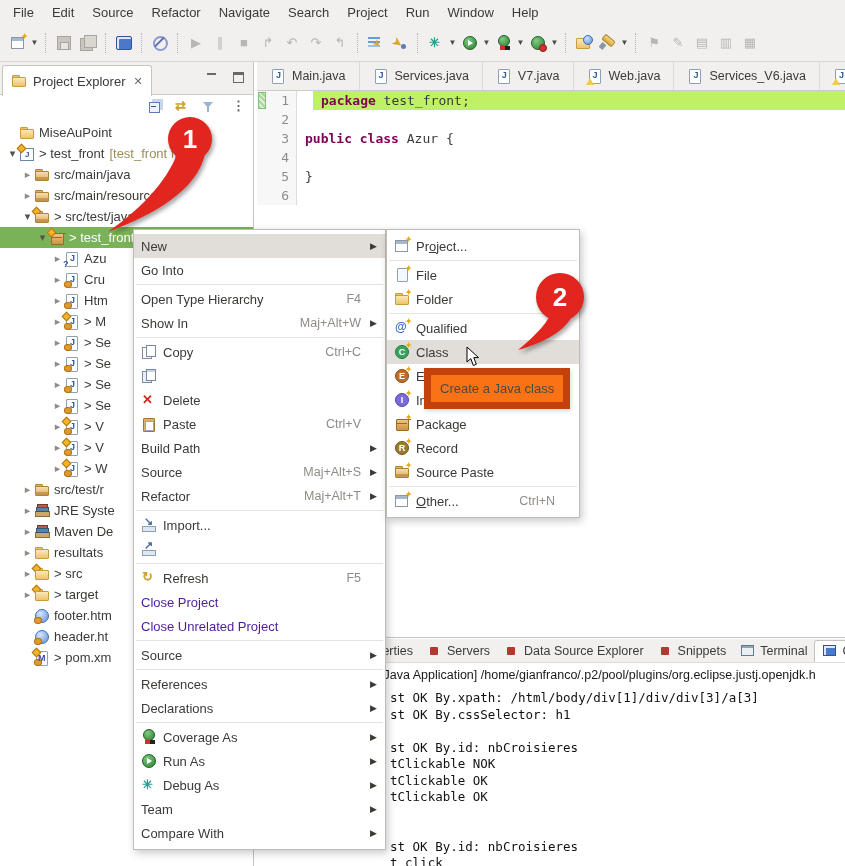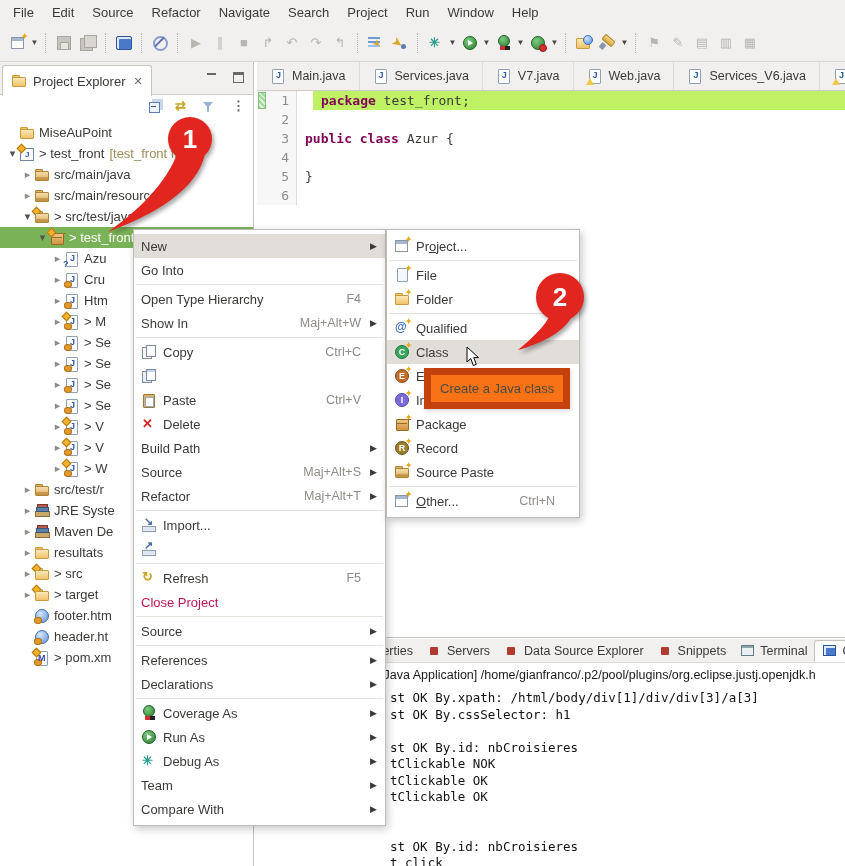--- a/index.html
+++ b/index.html
@@ -129,21 +129,21 @@
   .ctab{display:flex;align-items:center;gap:4px;padding:2px 7px;font-size:12.5px;color:#3c3a37;white-space:nowrap;}
   .ctab.active{background:#fff;border:1px solid #c5c1bd;border-bottom:1px solid #fff;border-radius:3px 3px 0 0;}
   .cheader{position:absolute;left:123px;top:30px;font-size:12.5px;color:#1a1a1a;white-space:nowrap;overflow:hidden;width:465px;}
   .cbody{position:absolute;left:133px;top:52px;font-family:"DejaVu Sans Mono",monospace;font-size:12.5px;line-height:16.5px;color:#111;white-space:pre;}
   
   .menu{background:#fff;border:1px solid #bfbbb7;box-shadow:2px 3px 8px rgba(0,0,0,.22);padding:4px 0;box-sizing:border-box;z-index:40;}
   .ctx{left:133px;top:229px;width:253px;}
   .sub{left:386px;top:229px;width:194px;z-index:41;}
   .mi{height:24px;display:flex;align-items:center;padding:0 8px 0 7px;font-size:13px;color:#3c3a37;}
   .mi.hl{background:#e1ddd9;}
-  .mi.dis{color:#be185d;}
+  .mi.dis{color:#4c1d95;}
   .mi .ic{margin-right:6px;}
   .mi-label{flex:1;white-space:nowrap;overflow:hidden;}
   .mi-accel{color:#8f8b86;margin-left:16px;font-size:12.5px;}
   .mi-arrow{width:8px;margin-left:8px;font-size:9px;color:#3c3a37;text-align:right;}
   .menu-sep{height:1px;background:#e6e3df;margin:2px 2px;}
   
   .tooltip{left:424px;top:368px;height:27px;background:#f97316;border:7px solid #c2410c;color:#4c4a40;font-size:13px;display:flex;align-items:center;padding:0 9px;z-index:45;box-shadow:1px 2px 4px rgba(0,0,0,.15);}
   .badge{z-index:50;filter:drop-shadow(2px 3px 2px rgba(0,0,0,.35));}
   .cursor{z-index:60;}
 </style>
@@ -598,31 +598,31 @@
       <span class="ic ic-copy"></span>
       <span class="mi-label">Copy</span>
       <span class="mi-accel">Ctrl+C</span>
       <span class="mi-arrow"></span>
     </div>
     <div class="mi">
       <span class="ic ic-copy2"></span>
       <span class="mi-arrow"></span>
     </div>
     <div class="mi">
+      <span class="ic ic-delete"></span>
+      <span class="mi-label">Delete</span>
+      <span class="mi-arrow"></span>
+    </div>
+    <div class="mi">
       <span class="ic ic-paste"></span>
       <span class="mi-label">Paste</span>
       <span class="mi-accel">Ctrl+V</span>
       <span class="mi-arrow"></span>
     </div>
     <div class="mi">
-      <span class="ic ic-delete"></span>
-      <span class="mi-label">Delete</span>
-      <span class="mi-arrow"></span>
-    </div>
-    <div class="mi">
       <span class="mi-label">Build Path</span>
       <span class="mi-arrow">▶</span>
     </div>
     <div class="mi">
       <span class="mi-label">Source</span>
       <span class="mi-accel">Maj+Alt+S</span>
       <span class="mi-arrow">▶</span>
     </div>
     <div class="mi">
       <span class="mi-label">Refactor</span>
@@ -641,20 +641,24 @@
     </div>
     <div class="menu-sep"></div>
     <div class="mi">
       <span class="ic ic-refresh"></span>
       <span class="mi-label">Refresh</span>
       <span class="mi-accel">F5</span>
       <span class="mi-arrow"></span>
     </div>
     <div class="mi dis">
       <span class="mi-label">Close Project</span>
+      <span class="mi-arrow"></span>
+    </div>
+    <div class="mi dis">
+      <span class="mi-label">Close Unrelated Project</span>
       <span class="mi-arrow"></span>
     </div>
     <div class="menu-sep"></div>
     <div class="mi">
       <span class="mi-label">Source</span>
       <span class="mi-arrow">▶</span>
     </div>
     <div class="menu-sep"></div>
     <div class="mi">
       <span class="mi-label">References</span>

